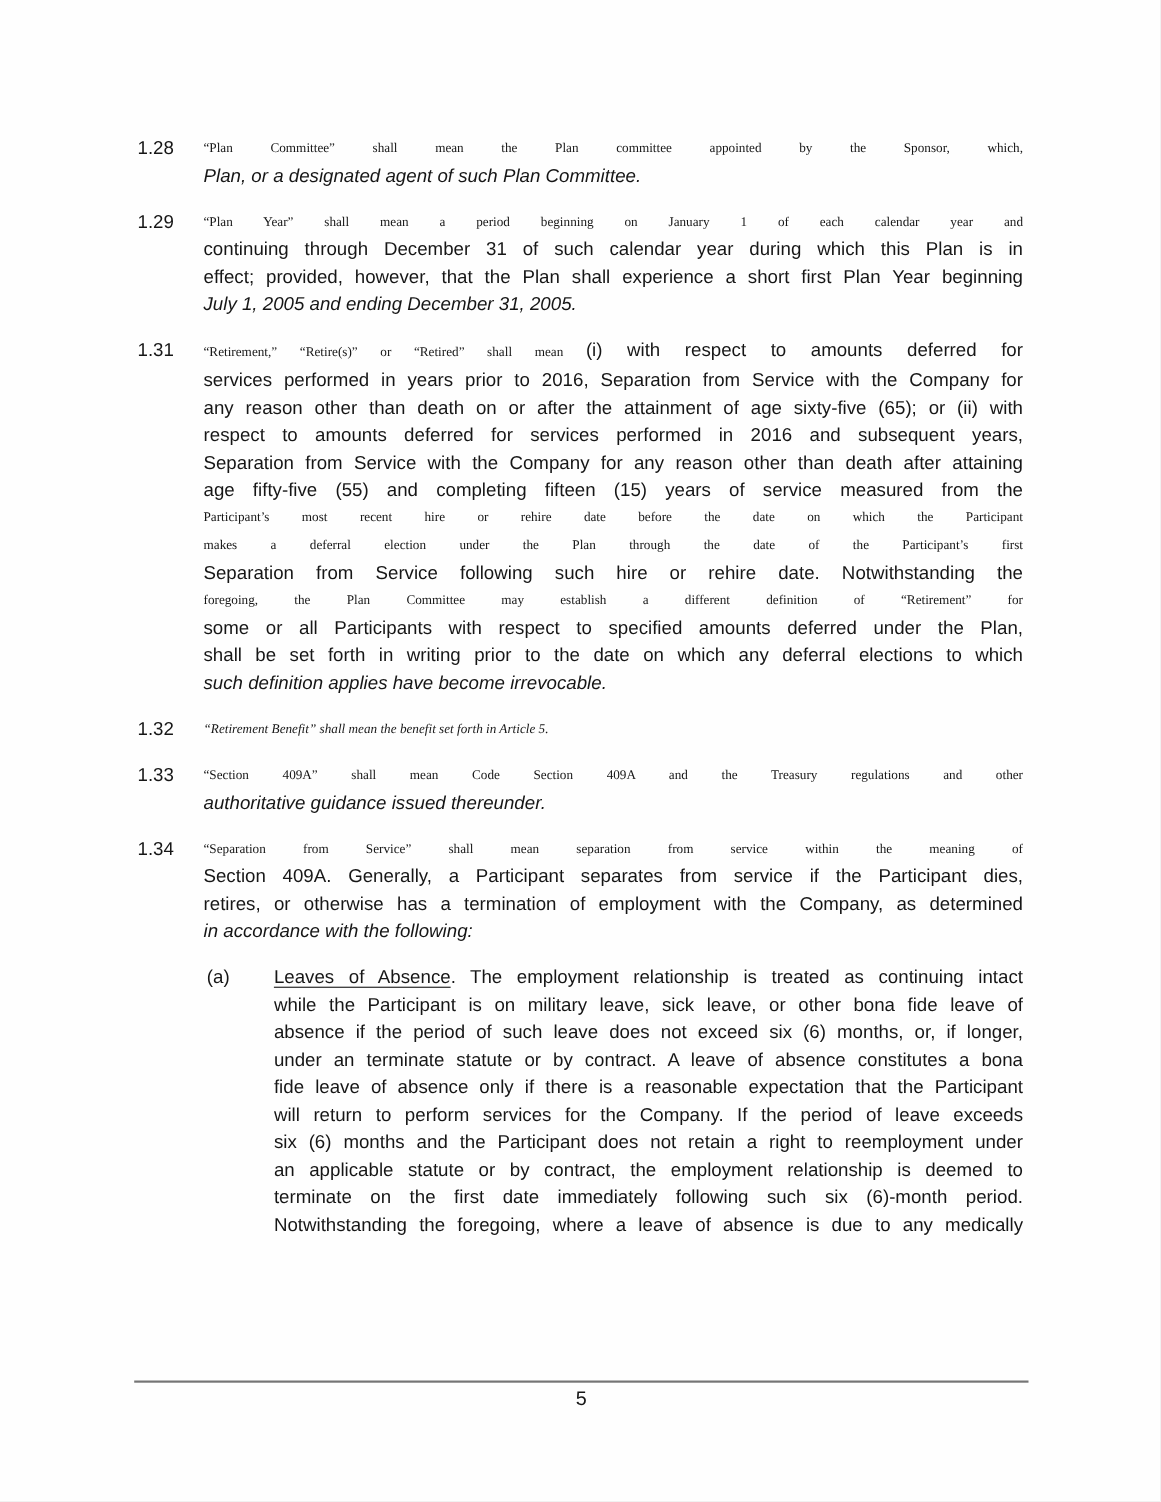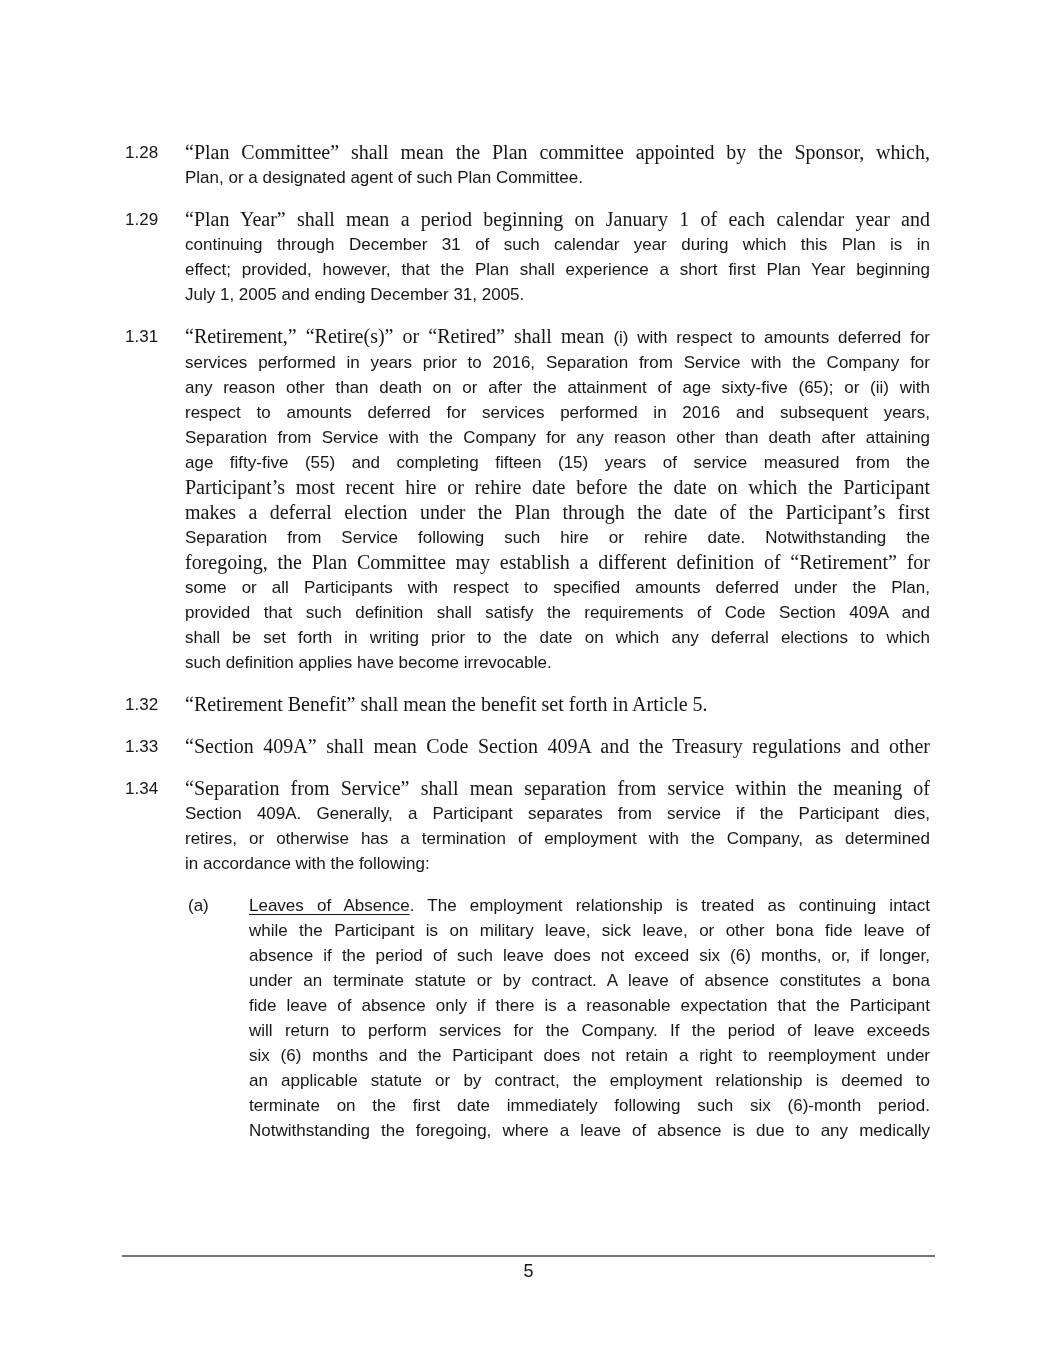--- a/index.html
+++ b/index.html
@@ -2,31 +2,31 @@
 <html><head>
 <meta charset="utf-8">
 <style>
   * { margin:0; padding:0; box-sizing:border-box; }
   html,body { background:#e8e8e8; }
   .page {
     position:relative; width:1055px; height:1365px;
     background:#fefefe; overflow:hidden; color:#161616;
     margin:0 auto;
   }
-  .content { position:absolute; top:140px; left:125px; width:812px; }
+  .content { position:absolute; top:122px; left:125px; width:812px; }
   .section { display:flex; margin-bottom:17px; }
   .section .num { width:60px; flex:none; line-height:25px; }
   .section .body { width:745px; flex:none; }
   .section.sub { margin-left:63px; }
   .section.sub .num { width:61px; }
   .section.sub .body { width:681px; }
   .line { line-height:25px; text-align:justify; text-align-last:justify; }
-  .line.lastline { text-align:left; text-align-last:left; }
+  .line.lastline { text-align:left; text-align-last:left;font-style:italic; }
   .sans { font-family:"Liberation Sans", sans-serif; font-size:17px; }
-  .serif { font-family:"Liberation Serif", serif; font-size:20px; }
+  .serif { font-family:"Liberation Serif", serif; font-size:12px; }
   .u { text-decoration:underline; text-underline-offset:3px; }
   .footer-line { position:absolute; left:122px; top:1255px; width:813px; height:2px; background:#757575; }
   .page-number {
     position:absolute; left:122px; top:1261px; width:813px; text-align:center;
     font-family:"Liberation Sans", sans-serif; font-size:18px; color:#161616;
   }
 </style>
 </head>
 <body>
 
@@ -55,35 +55,35 @@
           <div class="line sans"><span class="sans">services performed in years prior to 2016, Separation from Service with the Company for</span></div>
           <div class="line sans"><span class="sans">any reason other than death on or after the attainment of age sixty-five (65); or (ii) with</span></div>
           <div class="line sans"><span class="sans">respect to amounts deferred for services performed in 2016 and subsequent years,</span></div>
           <div class="line sans"><span class="sans">Separation from Service with the Company for any reason other than death after attaining</span></div>
           <div class="line sans"><span class="sans">age fifty-five (55) and completing fifteen (15) years of service measured from the</span></div>
           <div class="line serif"><span class="serif">Participant’s most recent hire or rehire date before the date on which the Participant</span></div>
           <div class="line serif"><span class="serif">makes a deferral election under the Plan through the date of the Participant’s first</span></div>
           <div class="line sans"><span class="sans">Separation from Service following such hire or rehire date.  Notwithstanding the</span></div>
           <div class="line serif"><span class="serif">foregoing, the Plan Committee may establish a different definition of “Retirement” for</span></div>
           <div class="line sans"><span class="sans">some or all Participants with respect to specified amounts deferred under the Plan,</span></div>
-          <div class="line sans"><span class="sans">provided that such definition shall satisfy the requirements of Code Section 409A and</span></div>
           <div class="line sans"><span class="sans">shall be set forth in writing prior to the date on which any deferral elections to which</span></div>
           <div class="line sans lastline"><span class="sans">such definition applies have become irrevocable.</span></div>
         </div>
       </div>
       <div class="section">
         <div class="num sans">1.32</div>
         <div class="body">
           <div class="line serif lastline"><span class="serif">“Retirement Benefit” shall mean the benefit set forth in Article 5.</span></div>
         </div>
       </div>
       <div class="section">
         <div class="num sans">1.33</div>
         <div class="body">
           <div class="line serif"><span class="serif">“Section 409A” shall mean Code Section 409A and the Treasury regulations and other</span></div>
+          <div class="line sans lastline"><span class="sans">authoritative guidance issued thereunder.</span></div>
         </div>
       </div>
       <div class="section">
         <div class="num sans">1.34</div>
         <div class="body">
           <div class="line serif"><span class="serif">“Separation from Service” shall mean separation from service within the meaning of</span></div>
           <div class="line sans"><span class="sans">Section 409A.  Generally, a Participant separates from service if the Participant dies,</span></div>
           <div class="line sans"><span class="sans">retires, or otherwise has a termination of employment with the Company, as determined</span></div>
           <div class="line sans lastline"><span class="sans">in accordance with the following:</span></div>
         </div>

